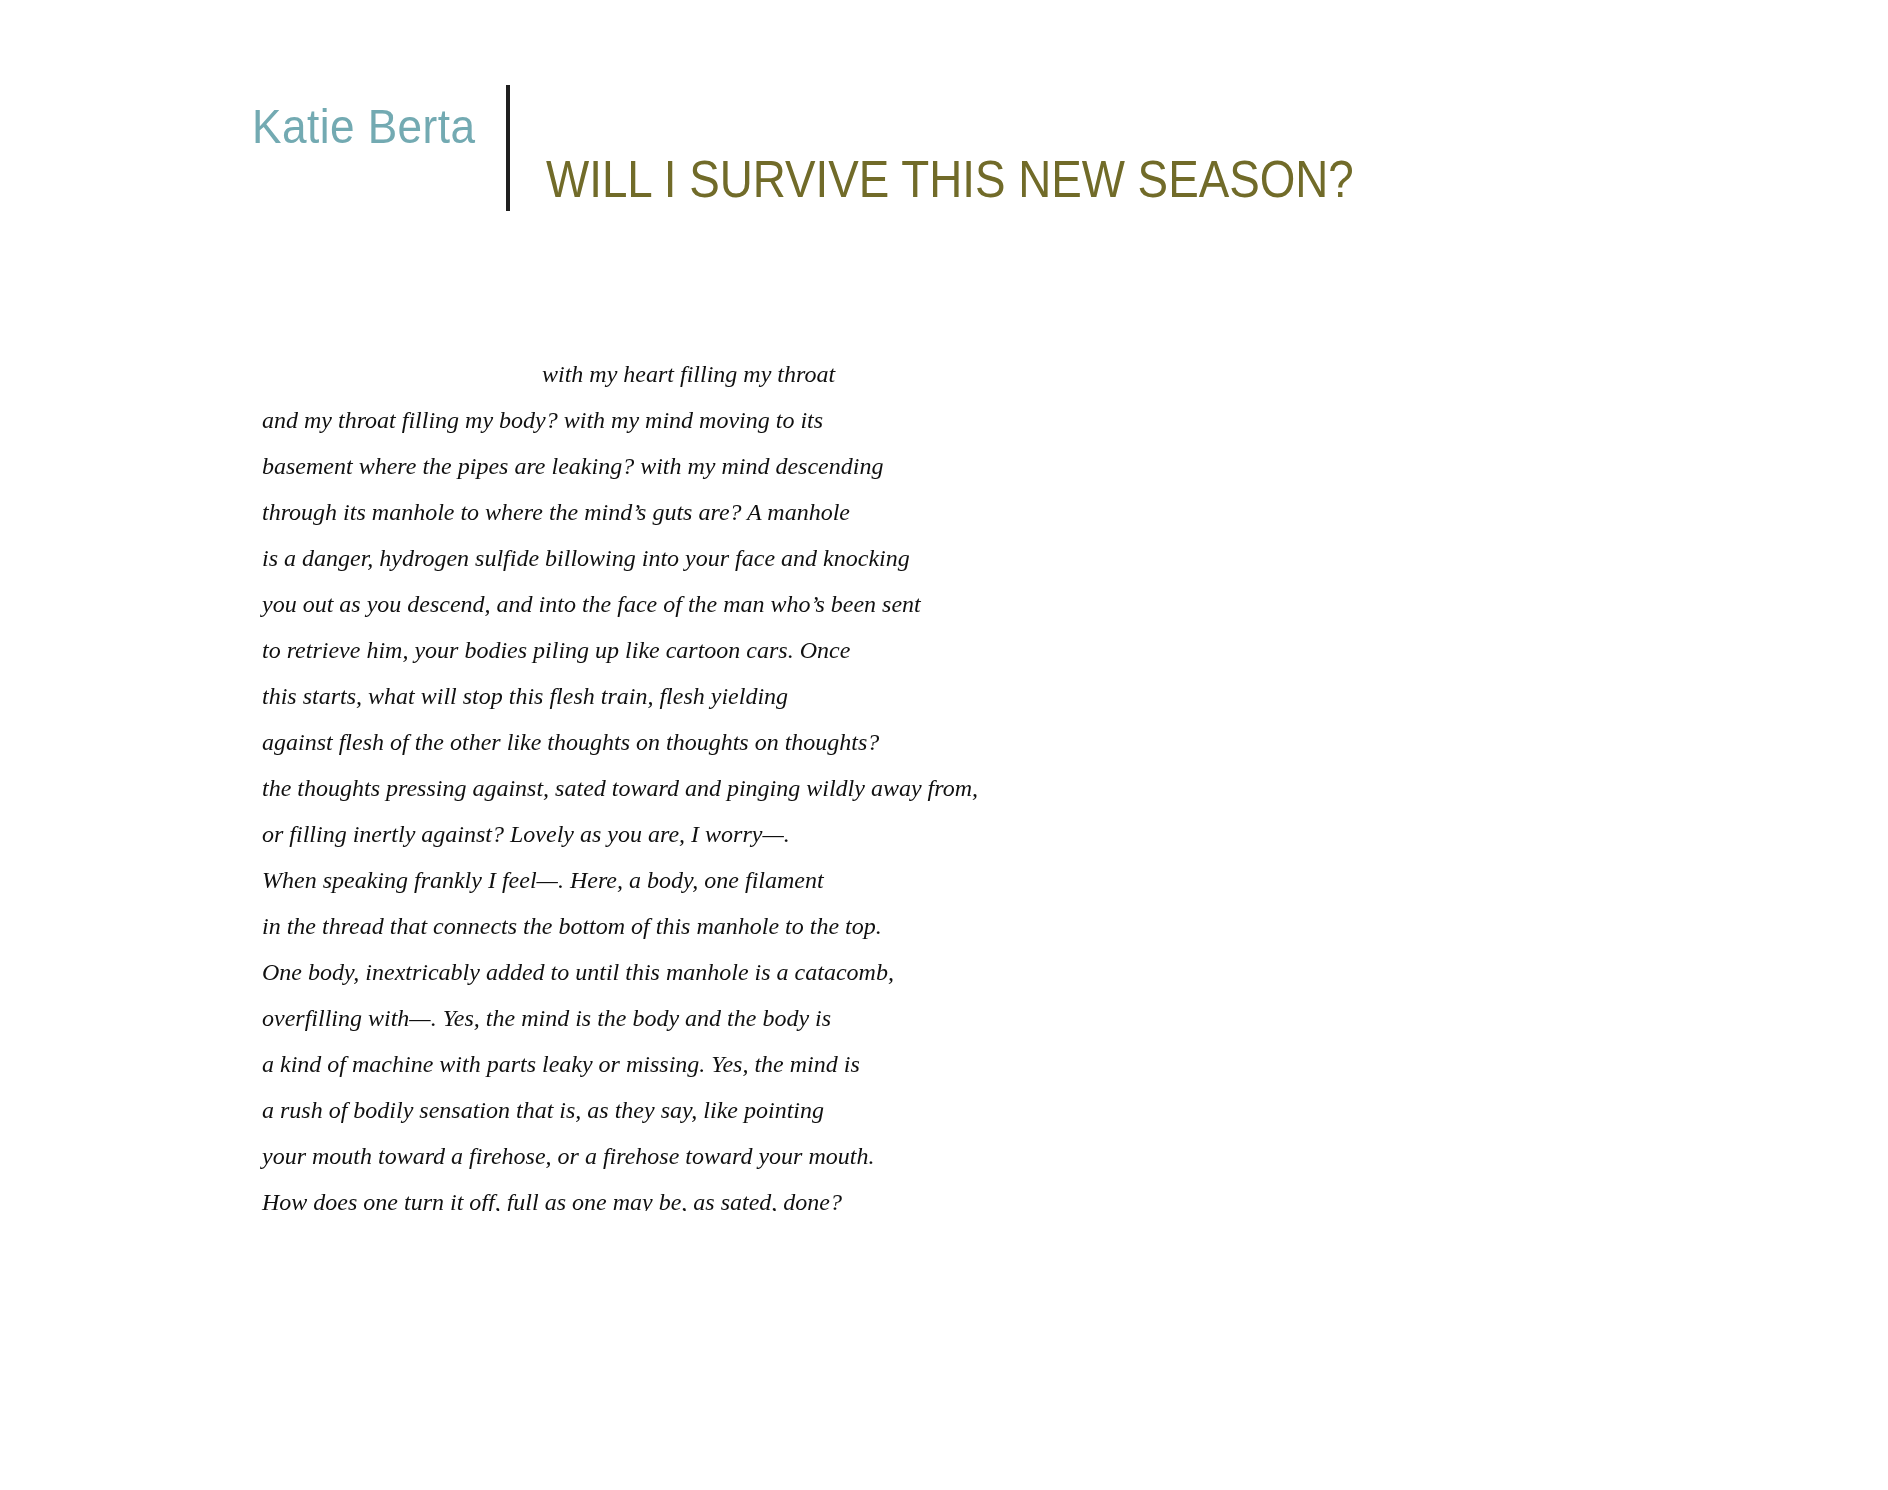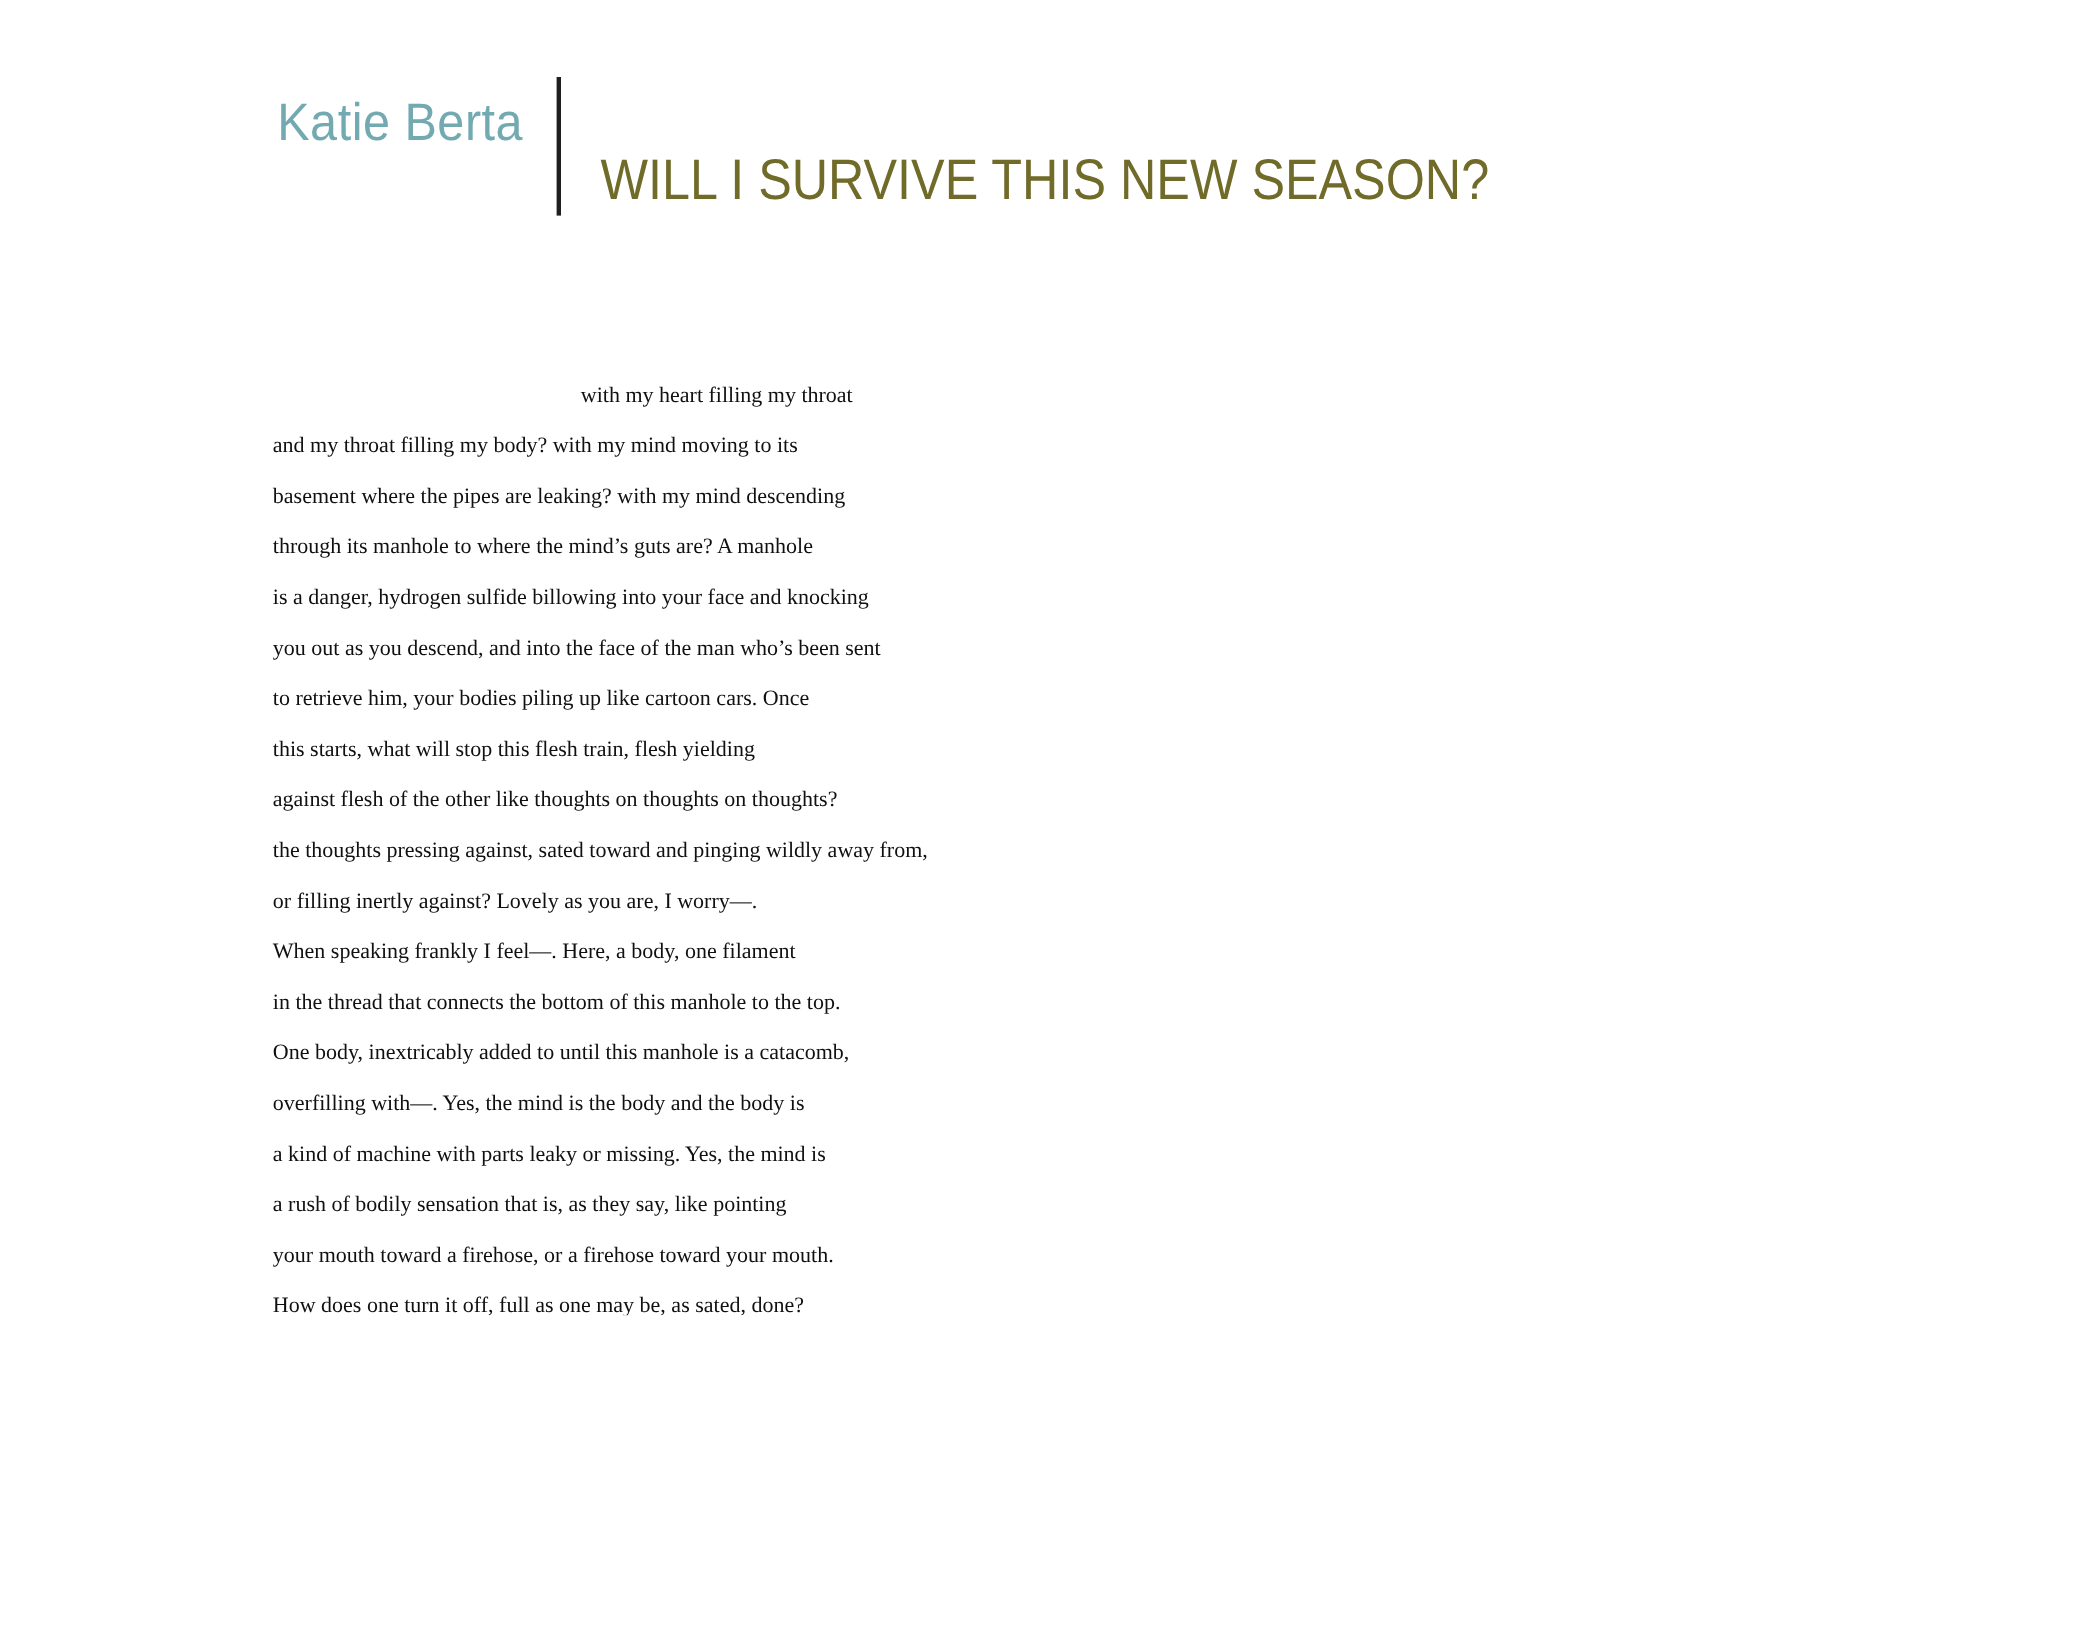--- a/index.html
+++ b/index.html
@@ -7,20 +7,21 @@
     padding: 0;
     background: #ffffff;
   }
   .page {
     position: relative;
     width: 1888px;
     height: 1196px;
     background: var(--background, #ffffff);
     overflow: hidden;
     font-family: "Liberation Serif", serif;
+    margin-top: 15px;
   }
 
   
   .author {
     position: absolute;
     left: 252px;
     top: 88px;
     font-family: "Liberation Sans", sans-serif;
     font-size: 48px;
     line-height: 1;
@@ -50,27 +51,28 @@
     letter-spacing: 0px;
     color: var(--title-color, #716b29);
     transform: scaleX(0.88);
     transform-origin: left top;
     white-space: nowrap;
   }
 
   
   .poem {
     position: absolute;
-    left: 248px;
+    left: 262px;
     top: 336px;
     width: 1200px;
     font-family: "Liberation Serif", serif;
-    font-size: 20px;
+    font-size: 24px;
     line-height: 46px;
     color: var(--text-color, #101010);
+    font-style: italic;
   }
   .poem-line {
     white-space: nowrap;
   }
   .poem-line.indent {
     padding-left: 280px;
   }
 </style>
 </head>
 <body>

